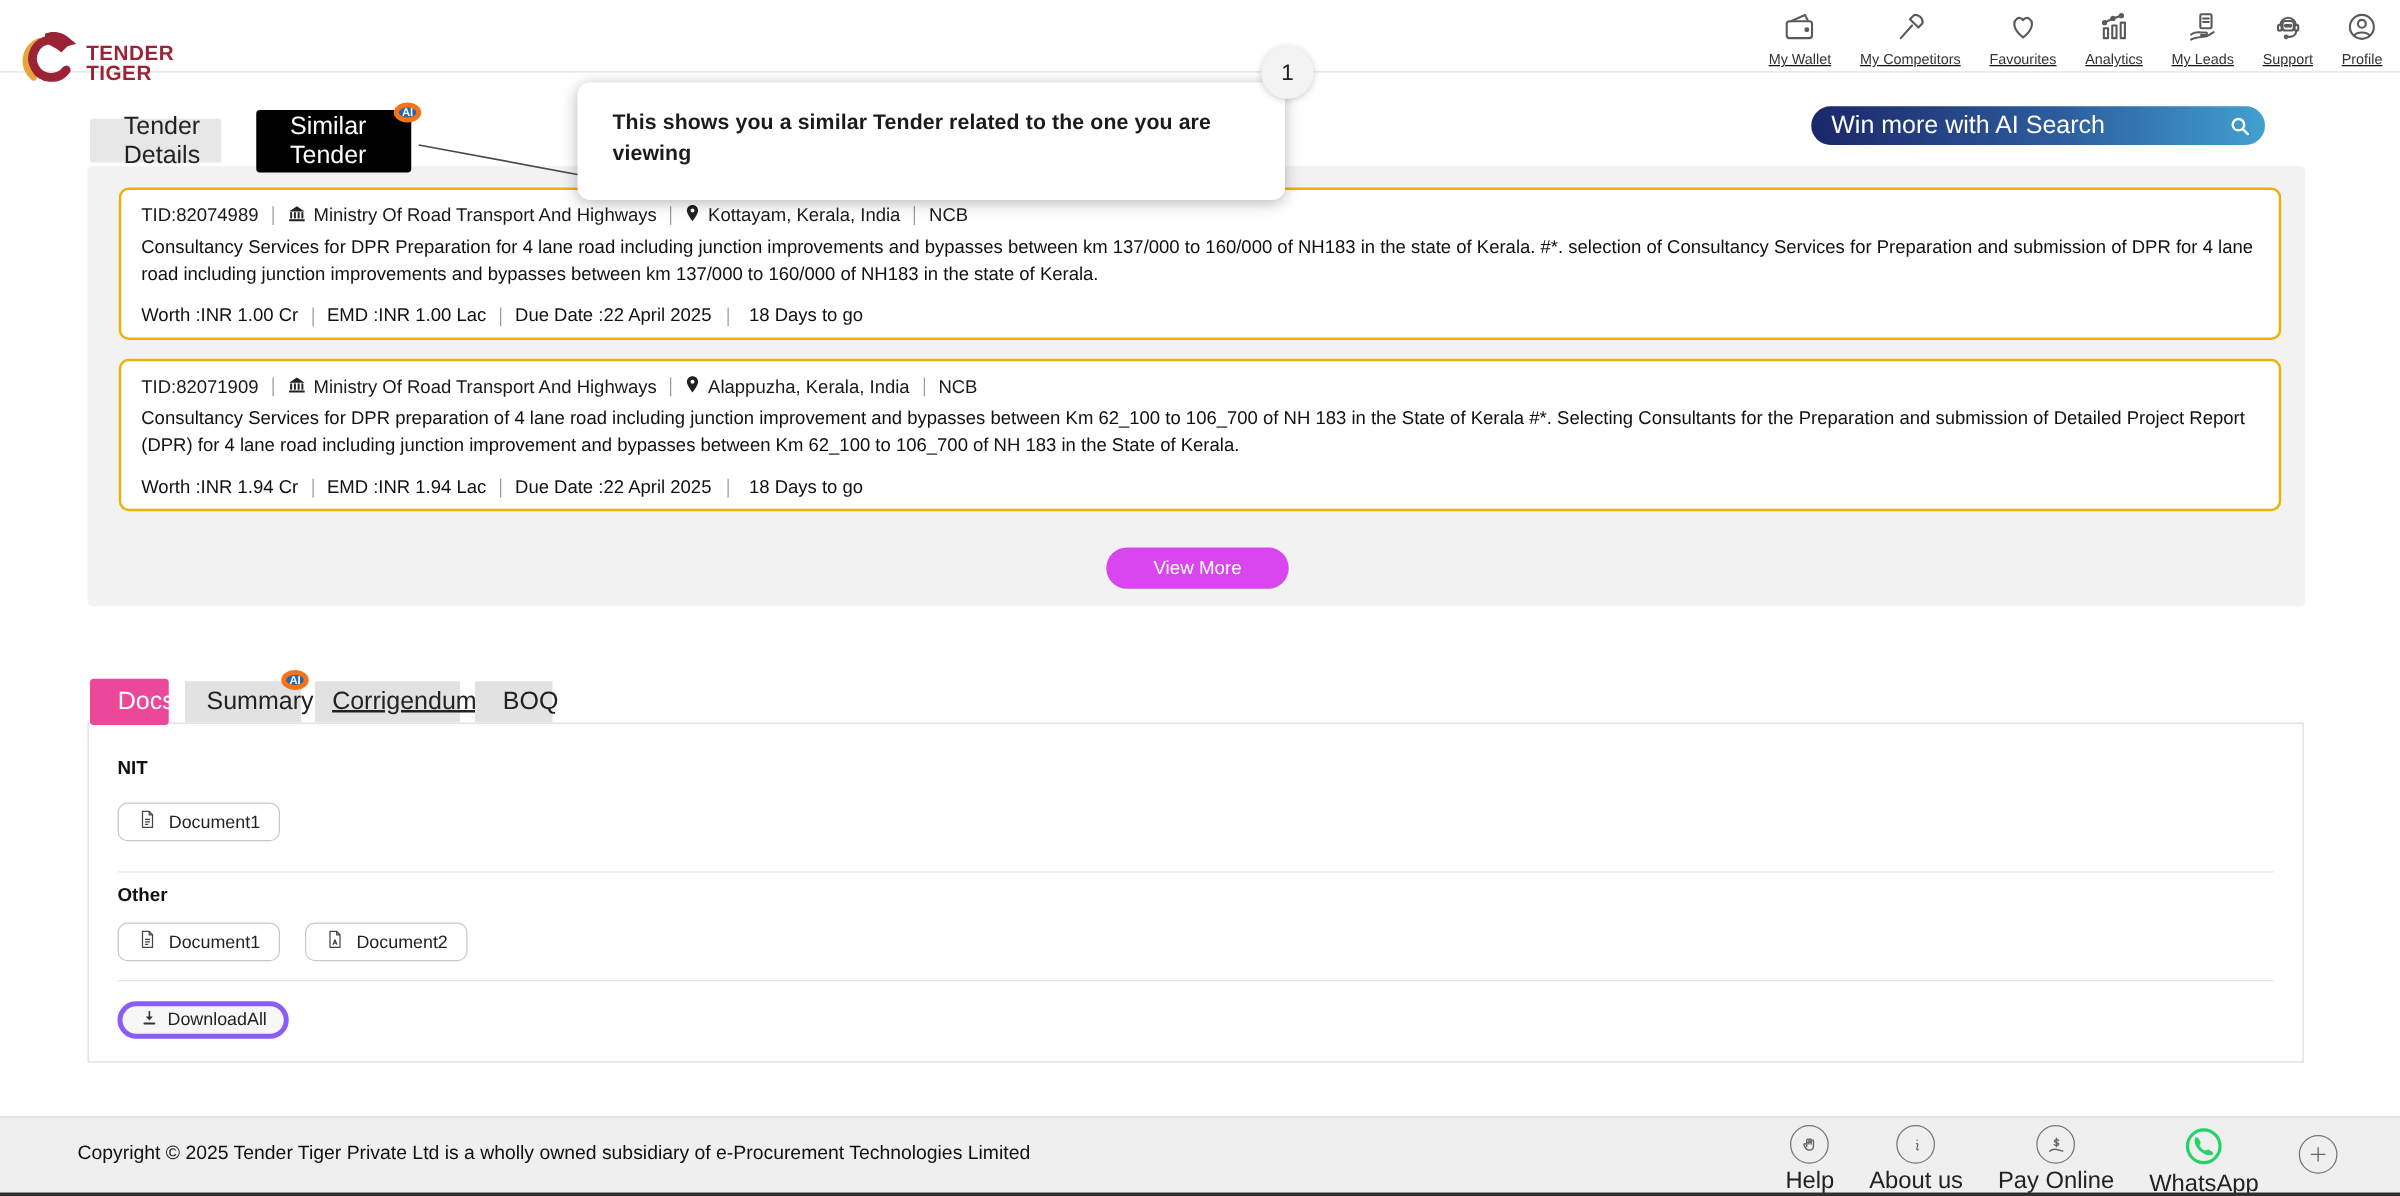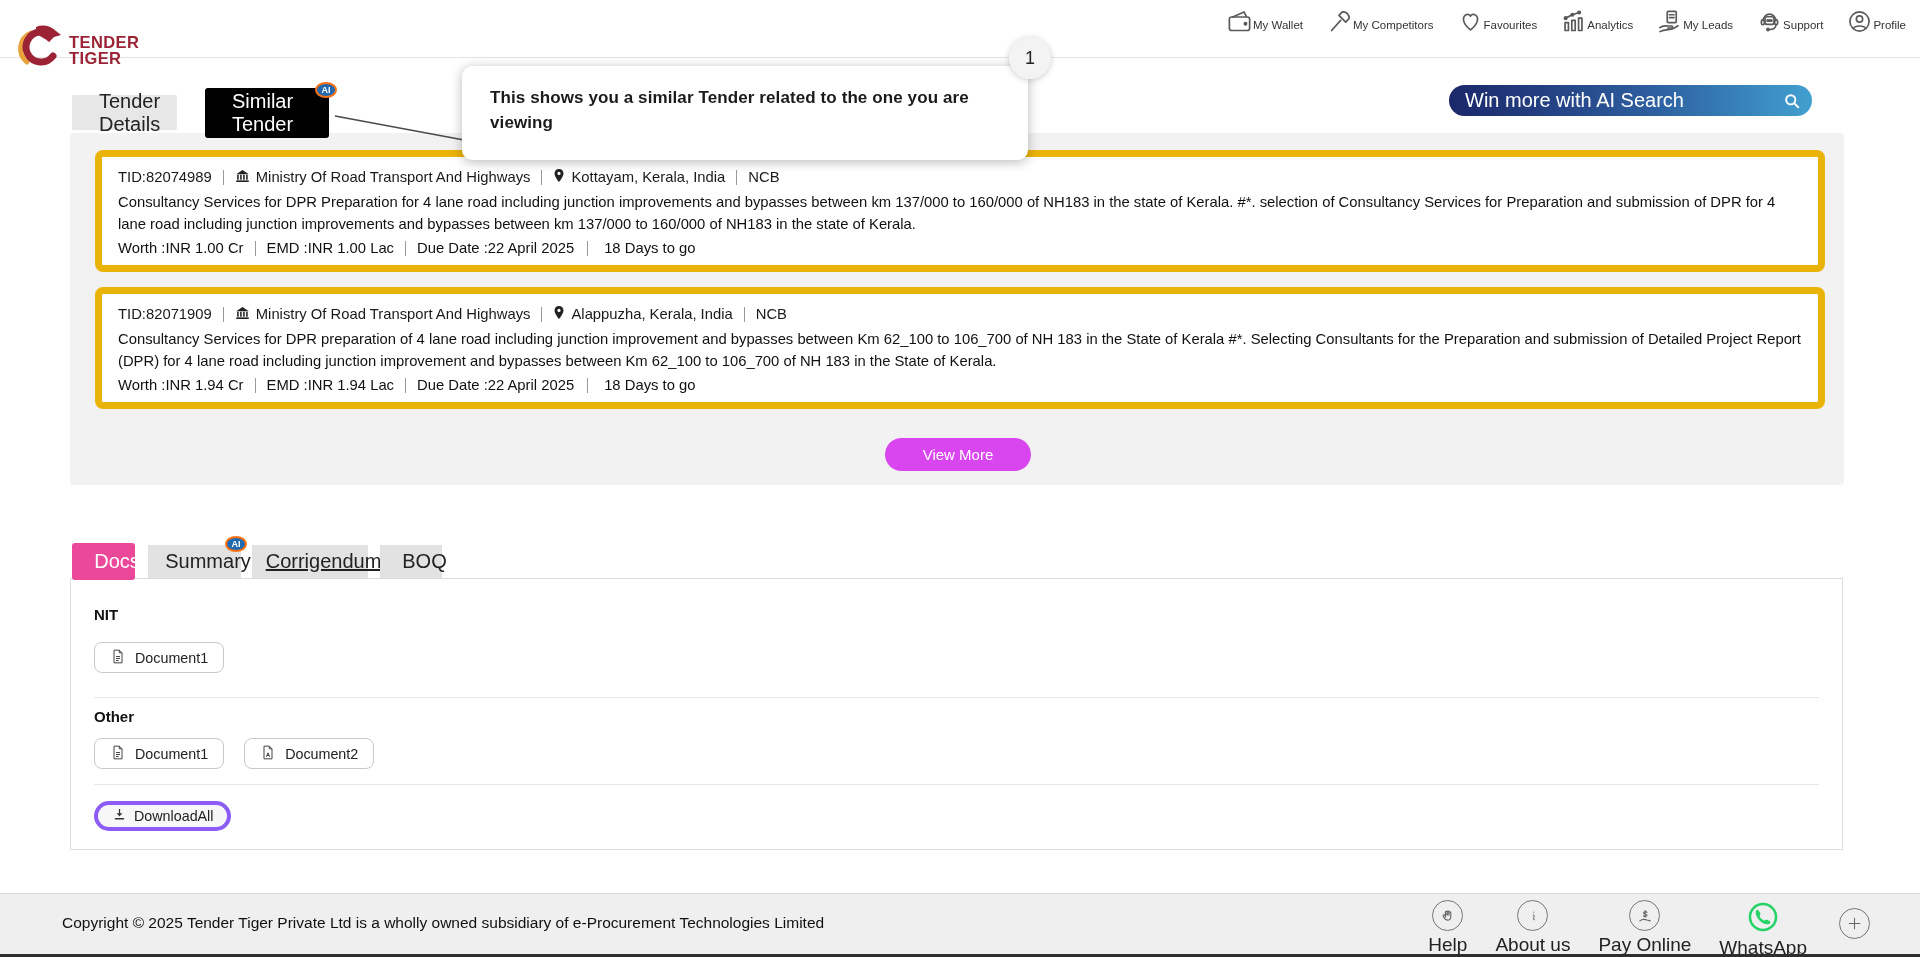--- a/index.html
+++ b/index.html
@@ -6,50 +6,50 @@
   body { margin:0; background:#fff; }
   .page { position:relative; width:1920px; height:957px; overflow:hidden; background:#fff;
           font-family:"Liberation Sans", sans-serif; color:#111; }
 
   
   .header { position:absolute; top:0; left:0; right:0; height:58px; background:#fff;
             border-bottom:1px solid #e3e3e3; z-index:3; }
   .logo { position:absolute; left:16px; top:5px; display:flex; align-items:center; gap:7px; cursor:pointer;margin-top:20px; }
   .logo-text { color:#9b2335; font-weight:bold; font-size:16.5px; line-height:16px; letter-spacing:.4px; }
   .top-nav { position:absolute; right:14px; top:8px; display:flex; gap:23px; }
-  .nav-item { display:flex; align-items:center; cursor:pointer; }
+  .nav-item { display:flex; flex-direction:column; align-items:center; cursor:pointer;text-decoration:underline; }
   .nav-item svg { width:27px; height:27px; stroke:#5a5a5a; fill:none; stroke-width:1.5; stroke-linecap:round; stroke-linejoin:round; }
   .nav-label { font-size:11.5px; color:#333; margin-top:2px; white-space:nowrap; }
 
   
   .ai-search { position:absolute; left:1449px; top:85px; width:363px; height:31px; border-radius:16px;
                background:linear-gradient(90deg,#1b2769 0%,#2d5d9e 55%,#41a0cf 100%);
                display:flex; align-items:center; z-index:4; }
   .ai-search input { flex:1; background:transparent; border:none; outline:none; color:#fff;
                      font-size:20px; padding-left:16px; font-family:inherit; }
   .ai-search input::placeholder { color:#fff; opacity:1; }
   .search-btn { background:none; border:none; margin-right:10px; cursor:pointer; padding:0; display:flex; }
 
   
   .tab { display:flex; align-items:center; justify-content:center; font-size:20px; cursor:pointer;padding-left:27px; }
   .tab-tender-details { position:absolute; left:72px; top:95px; width:105px; height:35px;
                         background:#e7e7e7; color:#222; border-radius:2px; }
   .tab-similar-tender { position:absolute; left:205px; top:88px; width:124px; height:50px;
                         background:#000; color:#fff; border-radius:3px; z-index:4; }
   .ai-badge { position:absolute; width:22px; height:16px; border-radius:50%; background:#2069ae;
-              border:2px solid #f97316; color:#fff; font-size:9px; font-weight:bold;
+              border:4px solid #f97316; color:#fff; font-size:9px; font-weight:bold;
               display:flex; align-items:center; justify-content:center; z-index:6; }
   .ai-badge-similar { left:315px; top:82px; }
   .ai-badge-summary { left:225px; top:536px; }
 
   
   .similar-panel { position:absolute; left:70px; top:133px; width:1774px; height:352px;
                    background:#f2f2f2; border-radius:4px; }
   .tender-card { position:absolute; left:95px; width:1730px; height:122px; background:#fff;
-                 border:7px solid #eab308; border-radius:8px; padding:11px 16px; cursor:pointer; }
+                 border:2px solid #eab308; border-radius:8px; padding:11px 16px; cursor:pointer; }
   .card-1 { top:150px; } .card-2 { top:287px; }
   .card-head { display:flex; align-items:center; font-size:14.8px; color:#1a1a1a; white-space:nowrap; }
   .card-head svg { margin-right:6px; }
   .card-desc { margin-top:5px; font-size:14.8px; color:#111; line-height:22px; }
   .card-meta { position:absolute; left:16px; bottom:9px; display:flex; align-items:center;
                font-size:14.8px; color:#111; white-space:nowrap; }
   .sep { width:1px; height:15px; background:#9a9a9a; margin:0 11px; flex:none; }
   .sep-wide { margin:0 16px 0 13px; }
   .view-more { position:absolute; left:885px; top:438px; width:146px; height:33px; border-radius:17px;
                background:#d946ef; color:#fff; font-size:15px; border:none; cursor:pointer;

